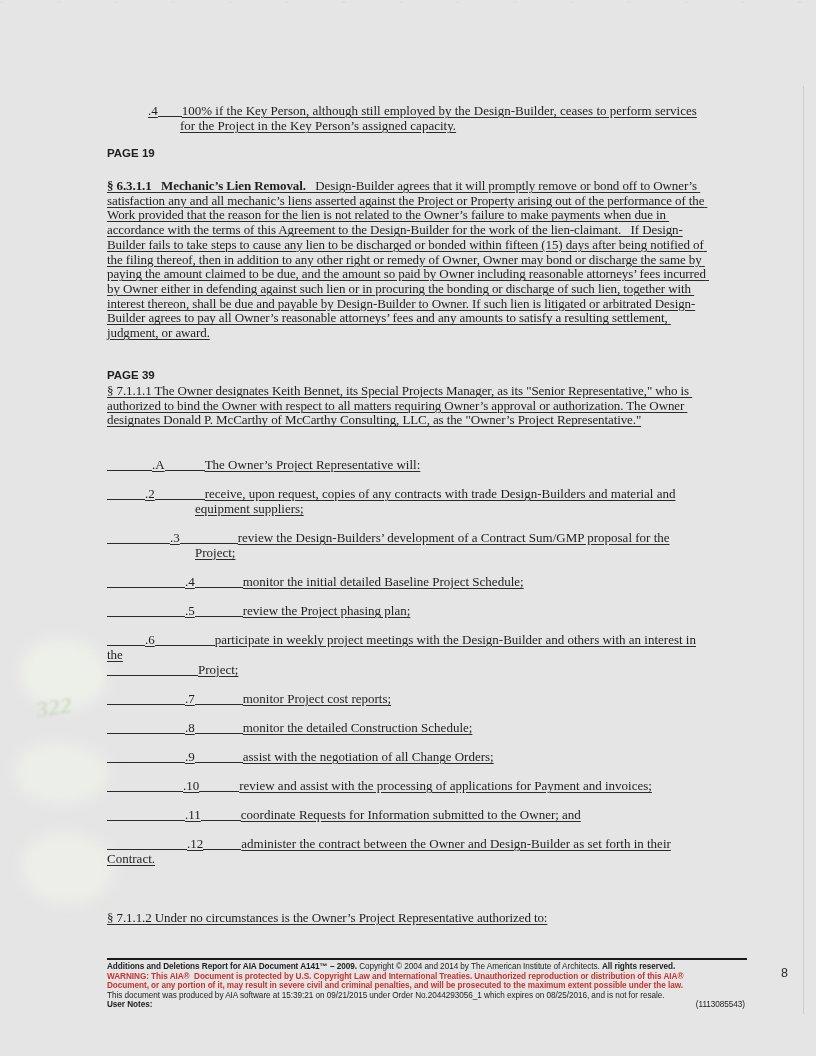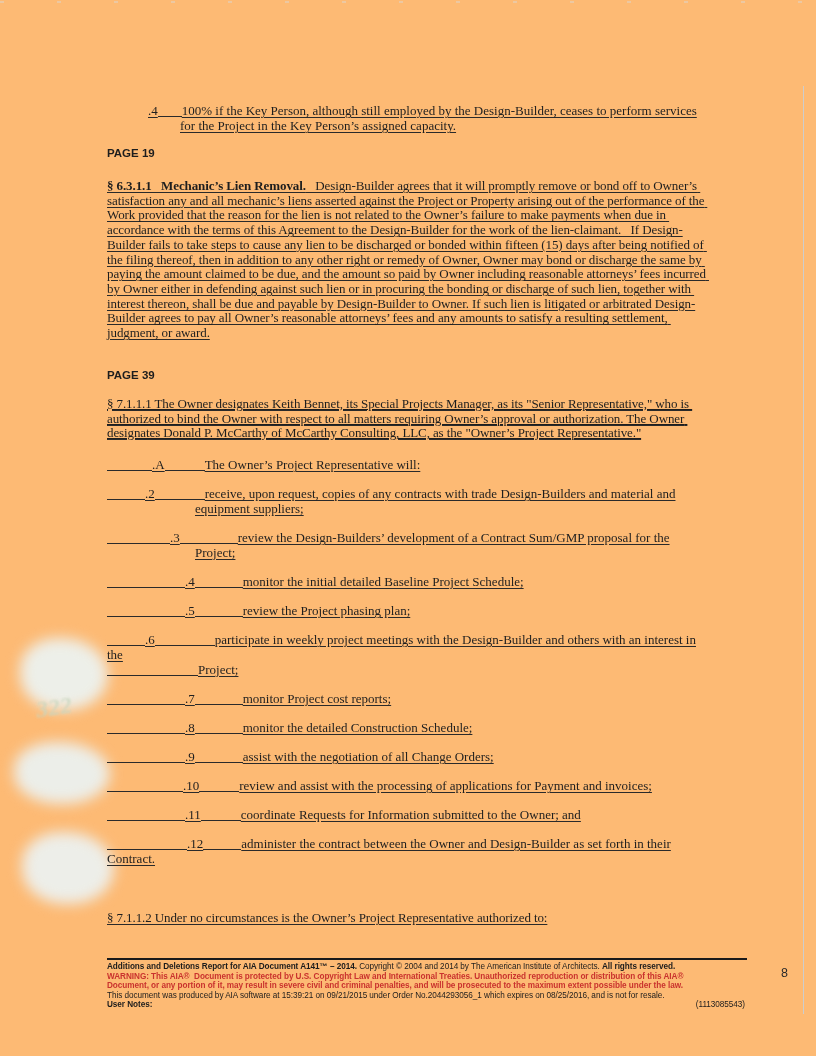--- a/index.html
+++ b/index.html
@@ -1,17 +1,17 @@
 <!DOCTYPE html>
 <html><head>
 <meta charset="utf-8">
 <style>
   html,body { margin:0; padding:0; background:#ffffff; }
   .page {
-    position:relative; width:816px; height:1056px; background:#fdba74;
+    position:relative; width:816px; height:1056px; background:#e5e5e5;
     overflow:hidden;
     font-family:"Liberation Serif","DejaVu Serif",serif;
     color:#1e1e1e;
   }
   
   .top-noise { position:absolute; top:1px; left:0; width:816px; height:2px;
     background:repeating-linear-gradient(90deg,#d9d9d9 0 4px,transparent 4px 57px);
     opacity:.45; }
   .edge-line { position:absolute; left:803px; top:86px; width:1px; height:928px; background:#cdcdcd; }
   .blob { position:absolute; border-radius:45% 55% 50% 50%; filter:blur(7px); }
@@ -64,21 +64,21 @@
       <div class="tline"><span class="sp" style="width: 41px;"></span><span class="u num">.4</span><span class="utab" style="width: 24px;"></span><span class="u txt">100% if the Key Person, although still employed by the Design-Builder, ceases to perform services</span></div>
       <div class="tline"><span class="sp" style="width: 73px;"></span><span class="u txt">for the Project in the Key Person’s assigned capacity.</span></div>
     </div>
 
   <div class="page-head" style="top:147px;">PAGE 19</div>
 
   <div class="para" style="top:179px;"><b class="u">§ 6.3.1.1   Mechanic’s Lien Removal.</b><span class="u">   Design-Builder agrees that it will promptly remove or bond off to Owner’s satisfaction any and all mechanic’s liens asserted against the Project or Property arising out of the performance of the Work provided that the reason for the lien is not related to the Owner’s failure to make payments when due in accordance with the terms of this Agreement to the Design-Builder for the work of the lien-claimant.   If Design-Builder fails to take steps to cause any lien to be discharged or bonded within fifteen (15) days after being notified of the filing thereof, then in addition to any other right or remedy of Owner, Owner may bond or discharge the same by paying the amount claimed to be due, and the amount so paid by Owner including reasonable attorneys’ fees incurred by Owner either in defending against such lien or in procuring the bonding or discharge of such lien, together with interest thereon, shall be due and payable by Design-Builder to Owner. If such lien is litigated or arbitrated Design-Builder agrees to pay all Owner’s reasonable attorneys’ fees and any amounts to satisfy a resulting settlement, judgment, or award.</span></div>
 
   <div class="page-head" style="top:369px;">PAGE 39</div>
 
-  <div class="para" style="top:397px;text-decoration:underline;"><span class="u">§ 7.1.1.1 The Owner designates Keith Bennet, its Special Projects Manager, as its "Senior Representative," who is authorized to bind the Owner with respect to all matters requiring Owner’s approval or authorization. The Owner designates Donald P. McCarthy of McCarthy Consulting, LLC, as the "Owner’s Project Representative."</span></div>
+  <div class="para" style="top:384px;"><span class="u">§ 7.1.1.1 The Owner designates Keith Bennet, its Special Projects Manager, as its "Senior Representative," who is authorized to bind the Owner with respect to all matters requiring Owner’s approval or authorization. The Owner designates Donald P. McCarthy of McCarthy Consulting, LLC, as the "Owner’s Project Representative."</span></div>
 
   <div class="list" style="top:457px;">
       <div class="list-item">
         <div class="tline"><span class="utab" style="width: 45px;"></span><span class="u num">.A</span><span class="utab" style="width: 40px;"></span><span class="u txt">The Owner’s Project Representative will:</span></div>
       </div>
       <div class="list-item">
         <div class="tline"><span class="utab" style="width: 38px;"></span><span class="u num">.2</span><span class="utab" style="width: 50px;"></span><span class="u txt">receive, upon request, copies of any contracts with trade Design-Builders and material and</span></div>
         <div class="tline"><span class="sp" style="width: 88px;"></span><span class="u txt">equipment suppliers;</span></div>
       </div>
       <div class="list-item">
@@ -114,21 +114,21 @@
       <div class="list-item">
         <div class="tline"><span class="utab" style="width: 80px;"></span><span class="u num">.12</span><span class="utab" style="width: 38px;"></span><span class="u txt">administer the contract between the Owner and Design-Builder as set forth in their</span></div>
         <div class="tline"><span class="u txt">Contract.</span></div>
       </div>
     </div>
 
   <div class="para" style="top:911px;"><span class="u">§ 7.1.1.2 Under no circumstances is the Owner’s Project Representative authorized to:</span></div>
 
   <div class="footer">
     <div class="footer-rule"></div>
-    <p class="f"><b>Additions and Deletions Report for AIA Document A141™ – 2014. </b><span>Copyright © 2004 and 2014 by The American Institute of Architects. </span><b>All rights reserved. </b></p>
+    <p class="f"><b>Additions and Deletions Report for AIA Document A141™ – 2009. </b><span>Copyright © 2004 and 2014 by The American Institute of Architects. </span><b>All rights reserved. </b></p>
     <p class="f red bold" style="color: rgb(201, 50, 46);">WARNING: This AIA®  Document is protected by U.S. Copyright Law and International Treaties. Unauthorized reproduction or distribution of this AIA®</p>
     <p class="f red bold" style="color: rgb(201, 50, 46);">Document, or any portion of it, may result in severe civil and criminal penalties, and will be prosecuted to the maximum extent possible under the law.</p>
     <p class="f">This document was produced by AIA software at 15:39:21 on 09/21/2015 under Order No.2044293056_1 which expires on 08/25/2016, and is not for resale.</p>
     <p class="f last"><b>User Notes:</b><span class="rightnum">(1113085543)</span></p>
   </div>
 
   <div class="pagenum">8</div>
 
 </div>
 

